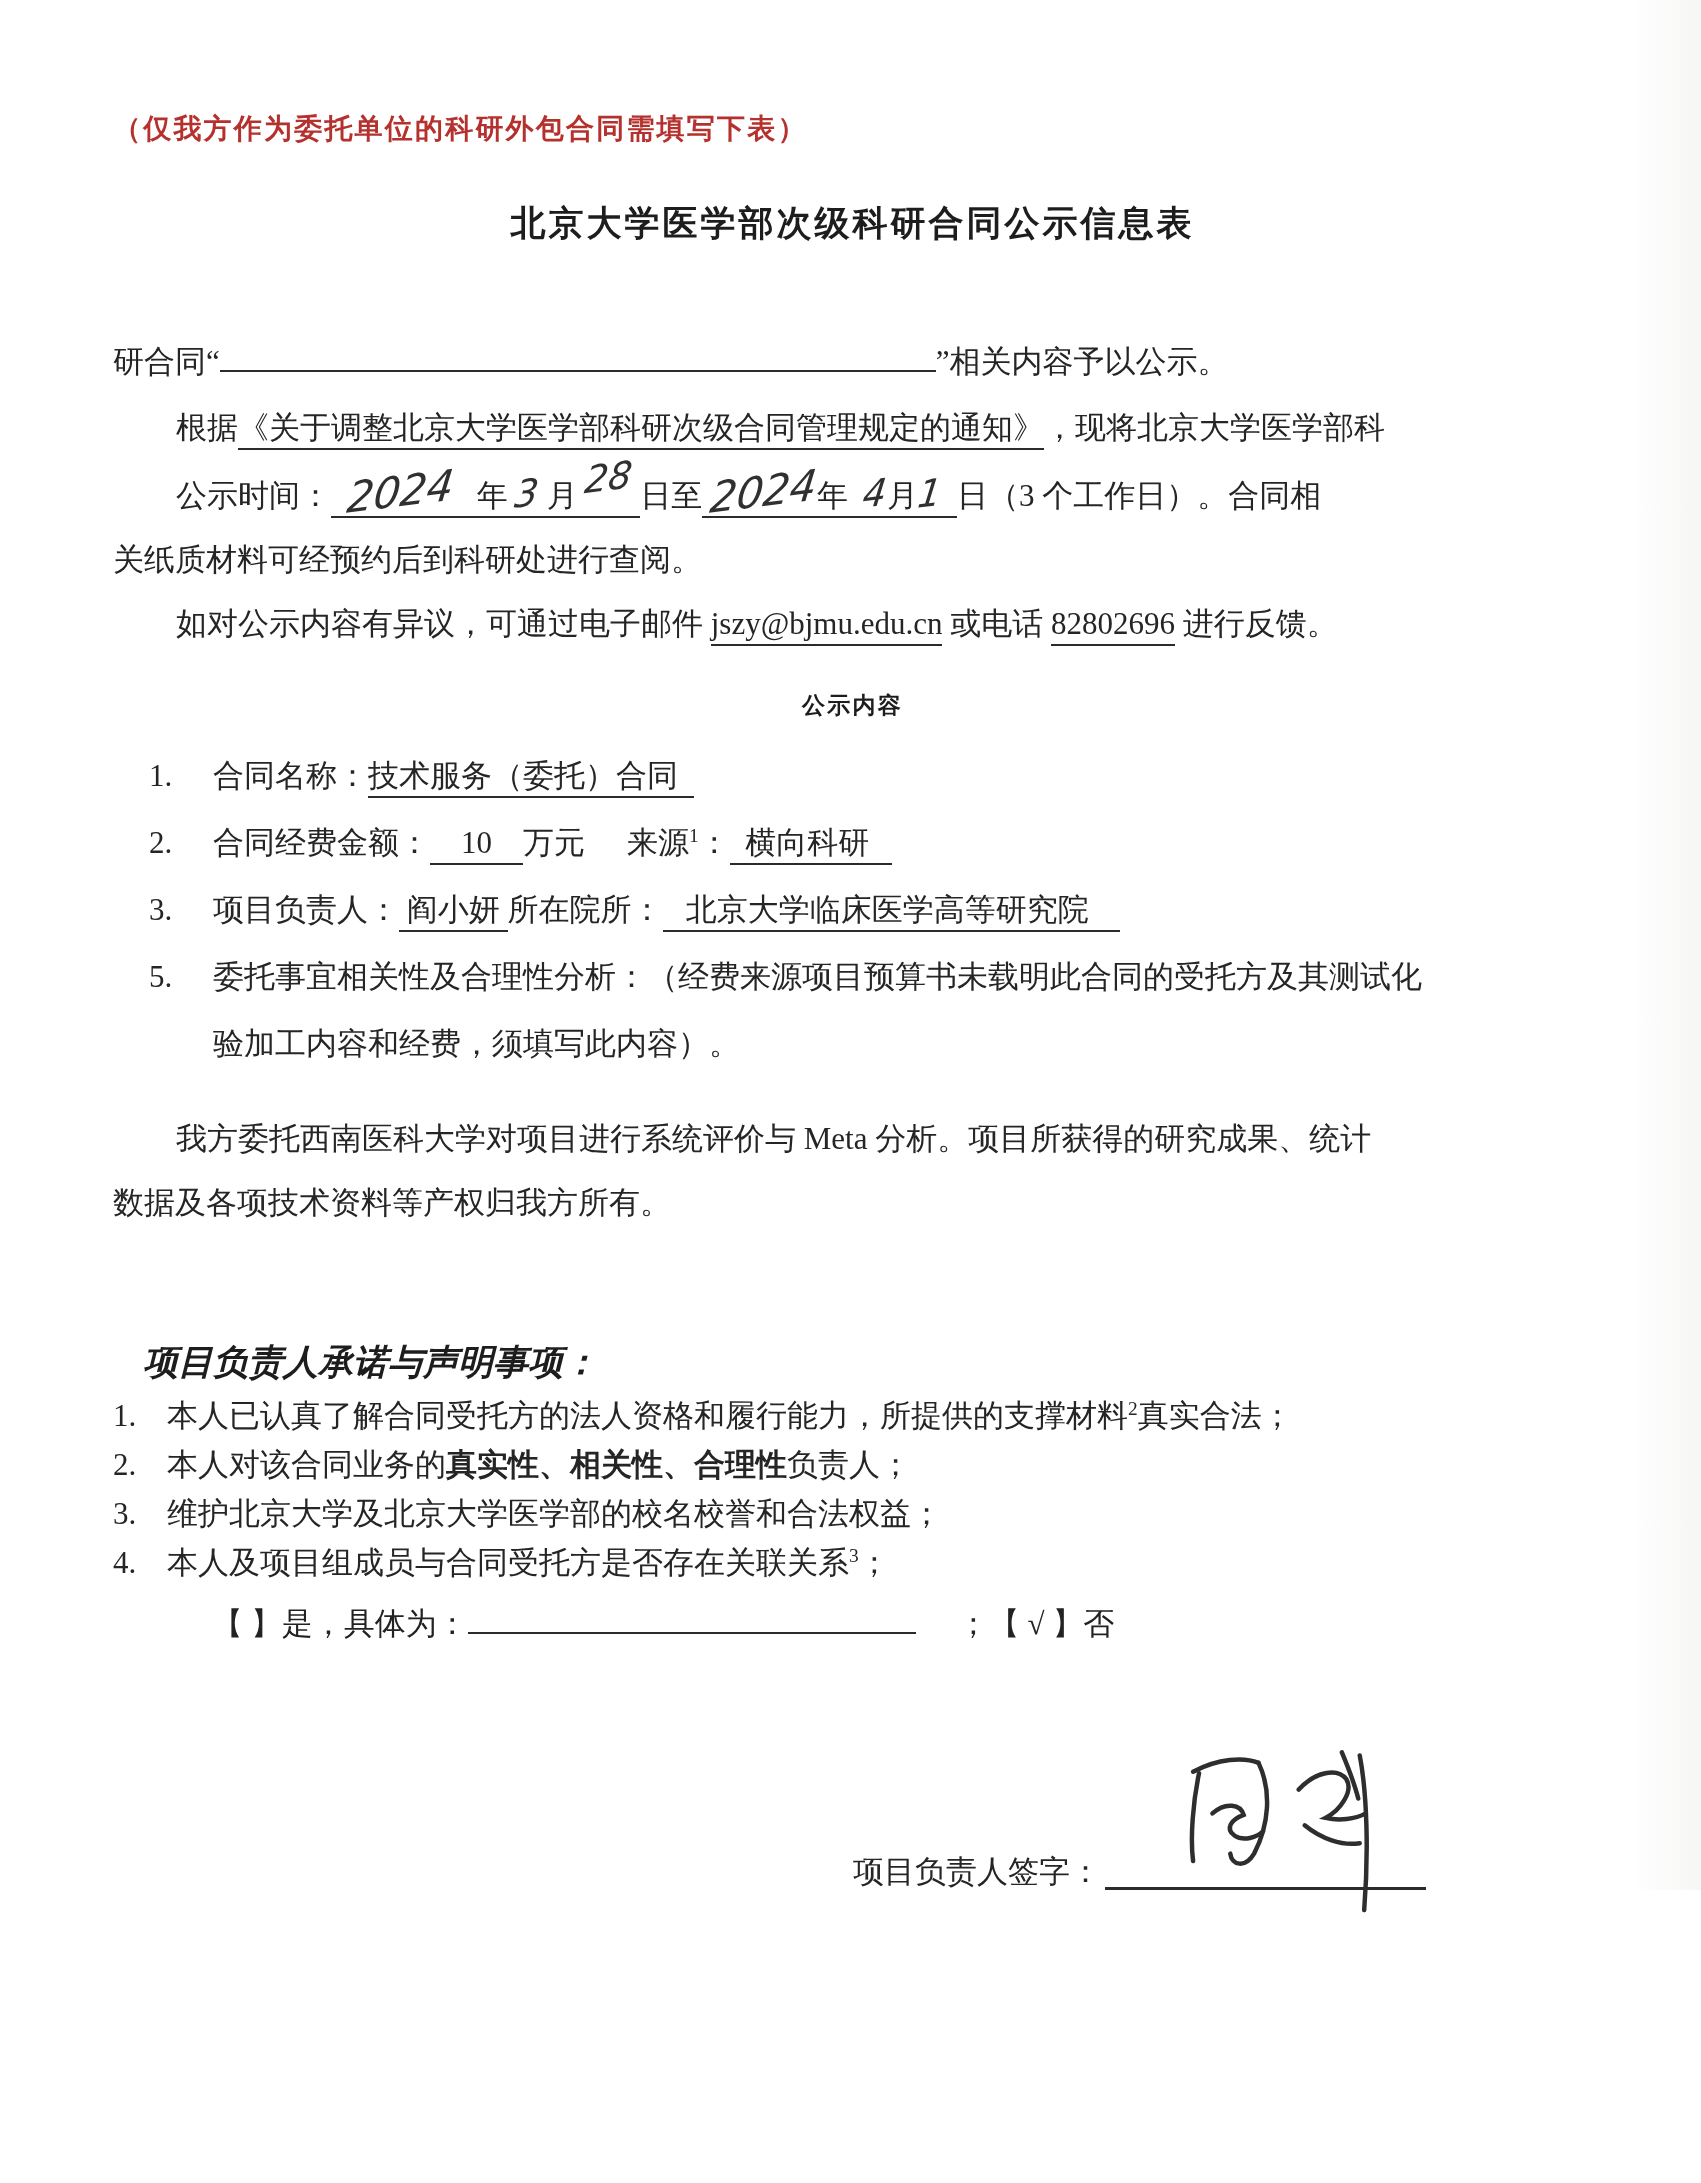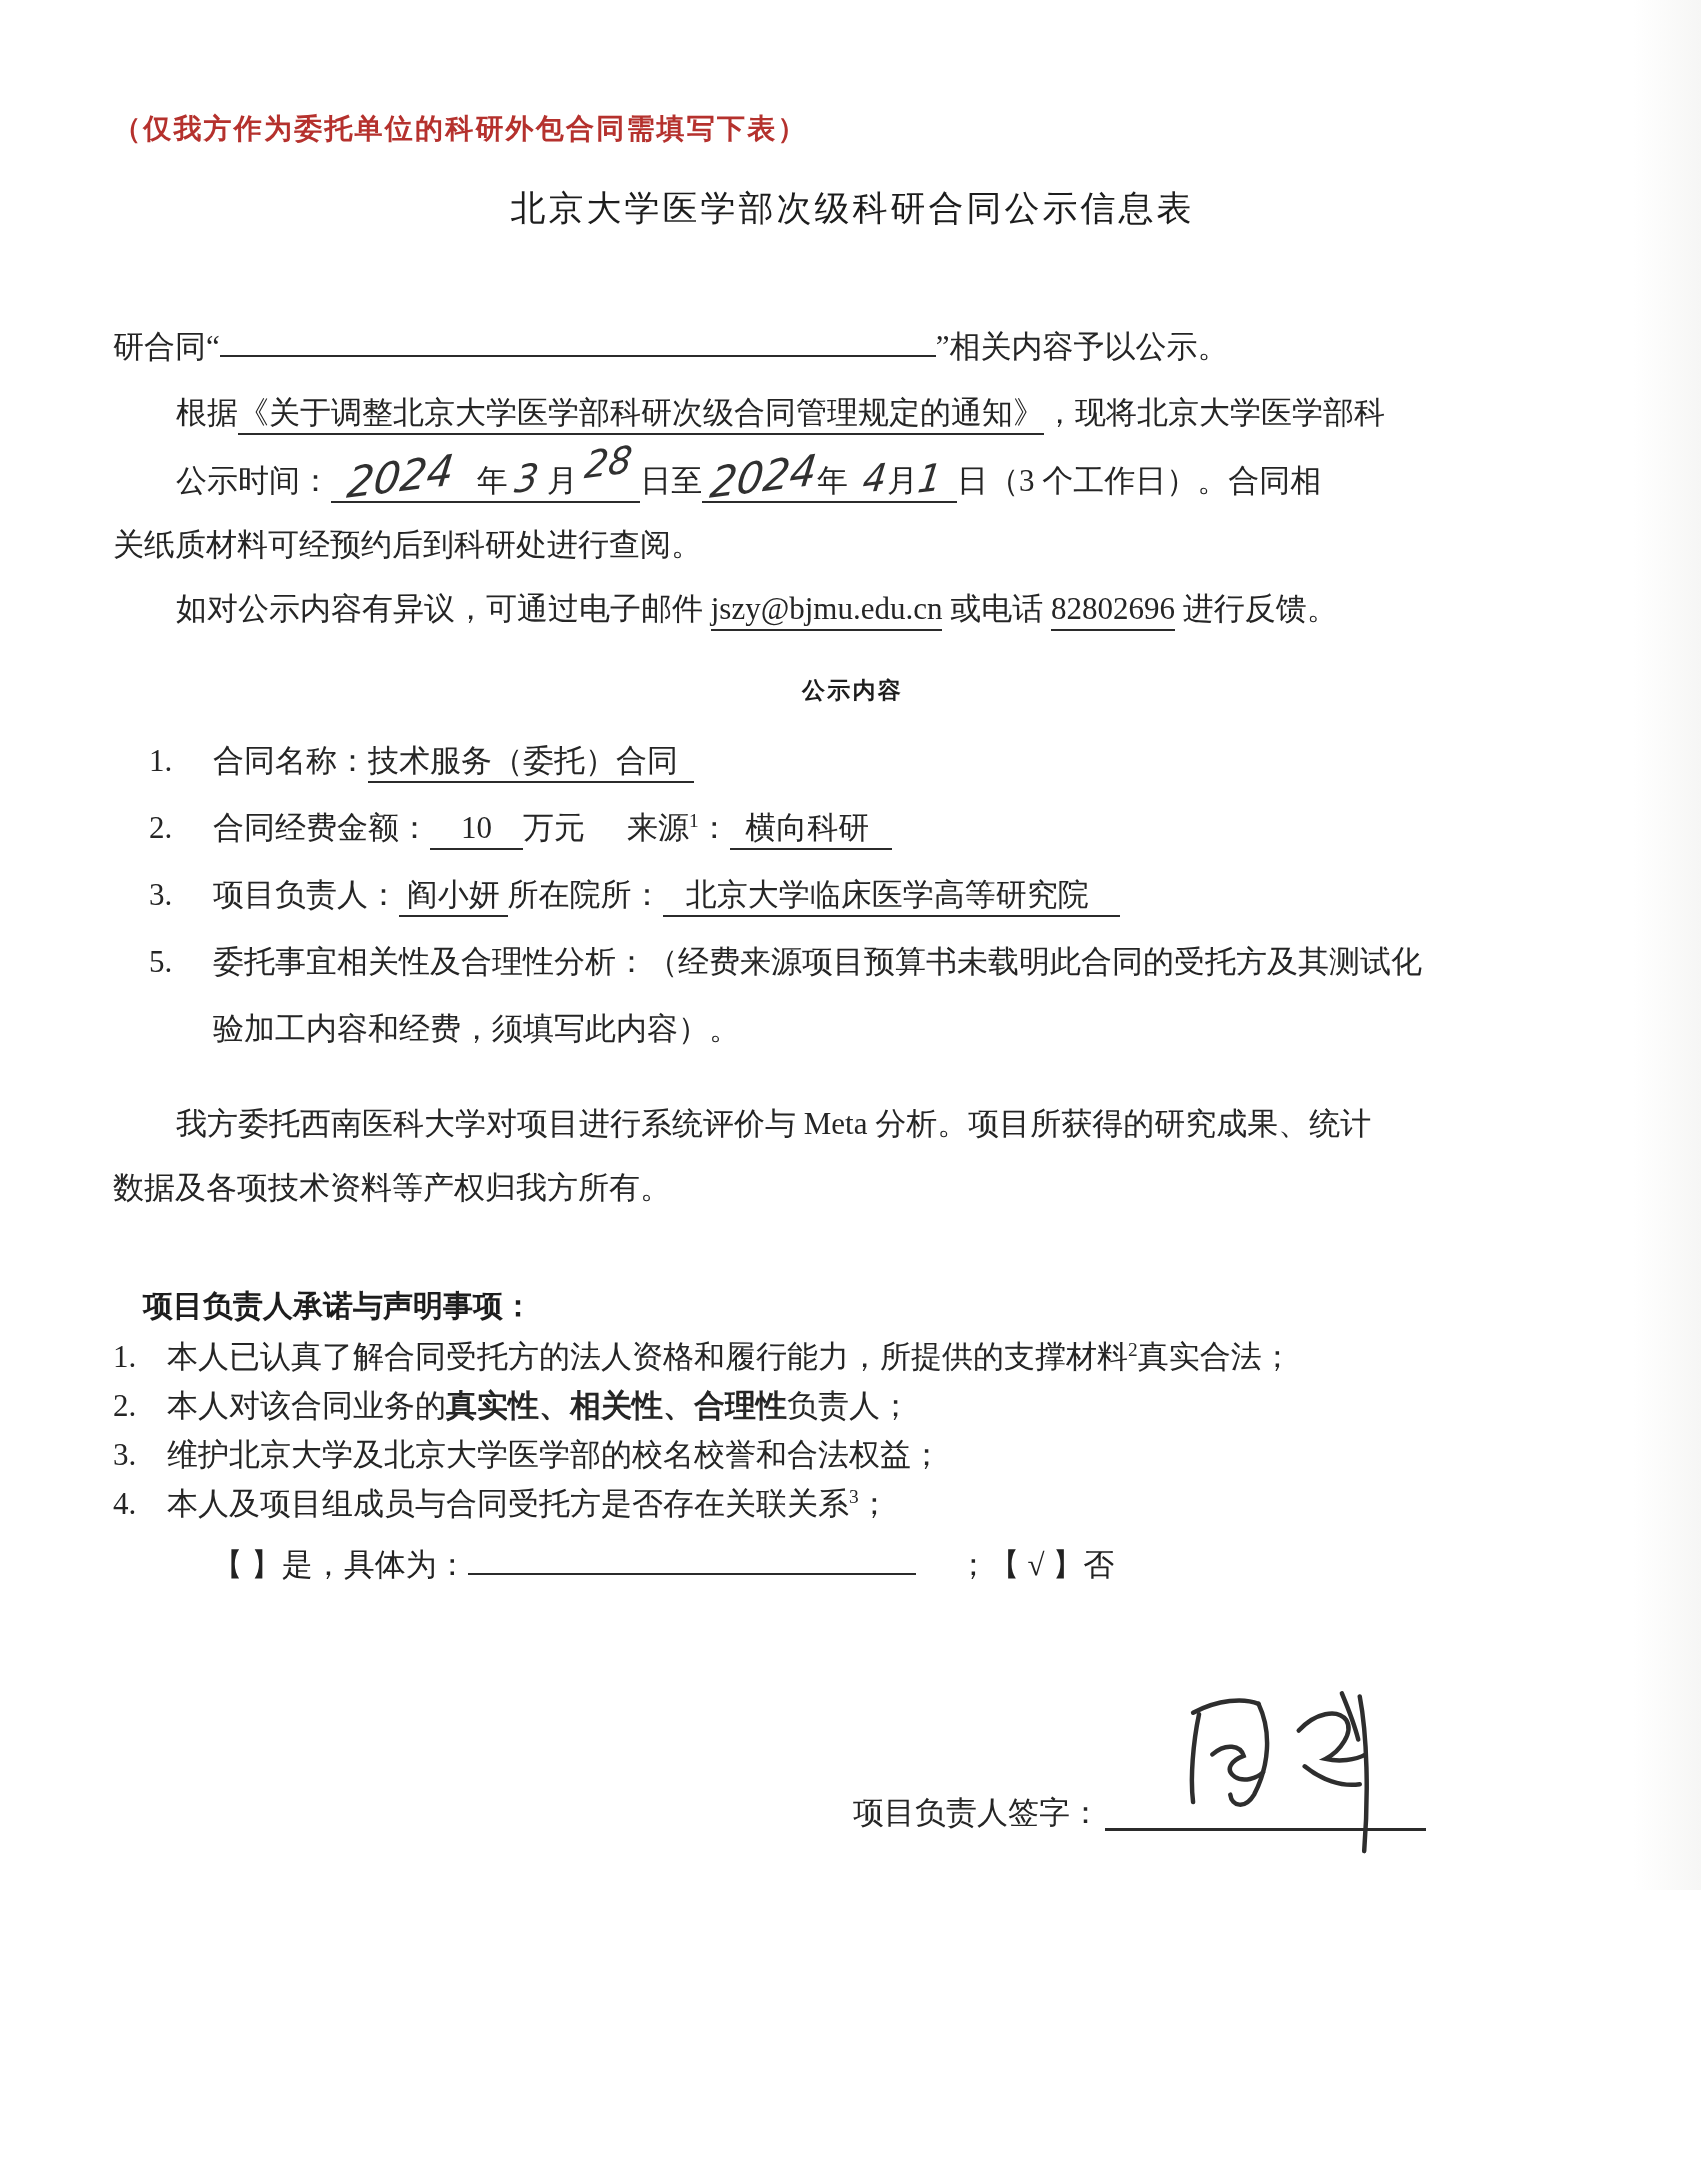--- a/index.html
+++ b/index.html
@@ -12,22 +12,22 @@
   }
   .page{
     position:relative;width:1701px;height:1890px;
     background:linear-gradient(90deg,#ffffff 0%,#ffffff 96%,#f6f6f5 100%);
   }
   .content{padding:110px 109px 0 113px;}
   .red-note{
     color:#b5312d;font-size:28px;font-weight:600;letter-spacing:2.2px;
   }
   .doc-title{
-    text-align:center;font-size:35px;font-weight:400;letter-spacing:3px;
-    margin-top:37px;color:#1d1d1d;
+    text-align:center;font-size:35px;font-weight:700;letter-spacing:3px;
+    margin-top:52px;color:#1d1d1d;
   }
   .para{font-size:31px;line-height:66px;color:#252525;}
   .line{white-space:nowrap;}
   .indent{display:inline-block;width:63px;}
   .u{border-bottom:2.2px solid #2b2b2b;padding-bottom:3px;}
   .blank{
     display:inline-block;border-bottom:2.2px solid #2b2b2b;
     height:33px;vertical-align:baseline;
   }
   .hw{
@@ -43,21 +43,21 @@
     text-align:center;font-size:23px;font-weight:700;letter-spacing:2.2px;
     margin-top:34px;color:#1d1d1d;
   }
   .d-list{margin-top:21px;margin-left:36px;}
   .d-item{font-size:31px;line-height:67px;color:#252525;white-space:nowrap;}
   .d-item .num{display:inline-block;width:64px;}
   .d-item .wrap2{margin-left:64px;}
   .gap2{display:inline-block;width:42px;}
   .analysis{margin-top:30px;}
   .decl-heading{
-    font-size:30px;font-weight:700;margin-top:66px;margin-left:30px;color:#1d1d1d;
+    font-size:35px;font-weight:700;margin-top:104px;margin-left:30px;color:#1d1d1d;font-style:italic;
   }
   .decl-list{margin-top:4.5px;}
   .decl-item{font-size:31px;line-height:49px;color:#252525;white-space:nowrap;}
   .decl-item .num{display:inline-block;width:54px;}
   .emph{font-weight:700;}
   .relation-line{
     font-size:31px;line-height:54px;margin-top:10.4px;margin-left:99px;white-space:nowrap;
   }
   .sig-row{
     position:relative;margin-top:118px;height:172px;font-size:31px;color:#252525;

